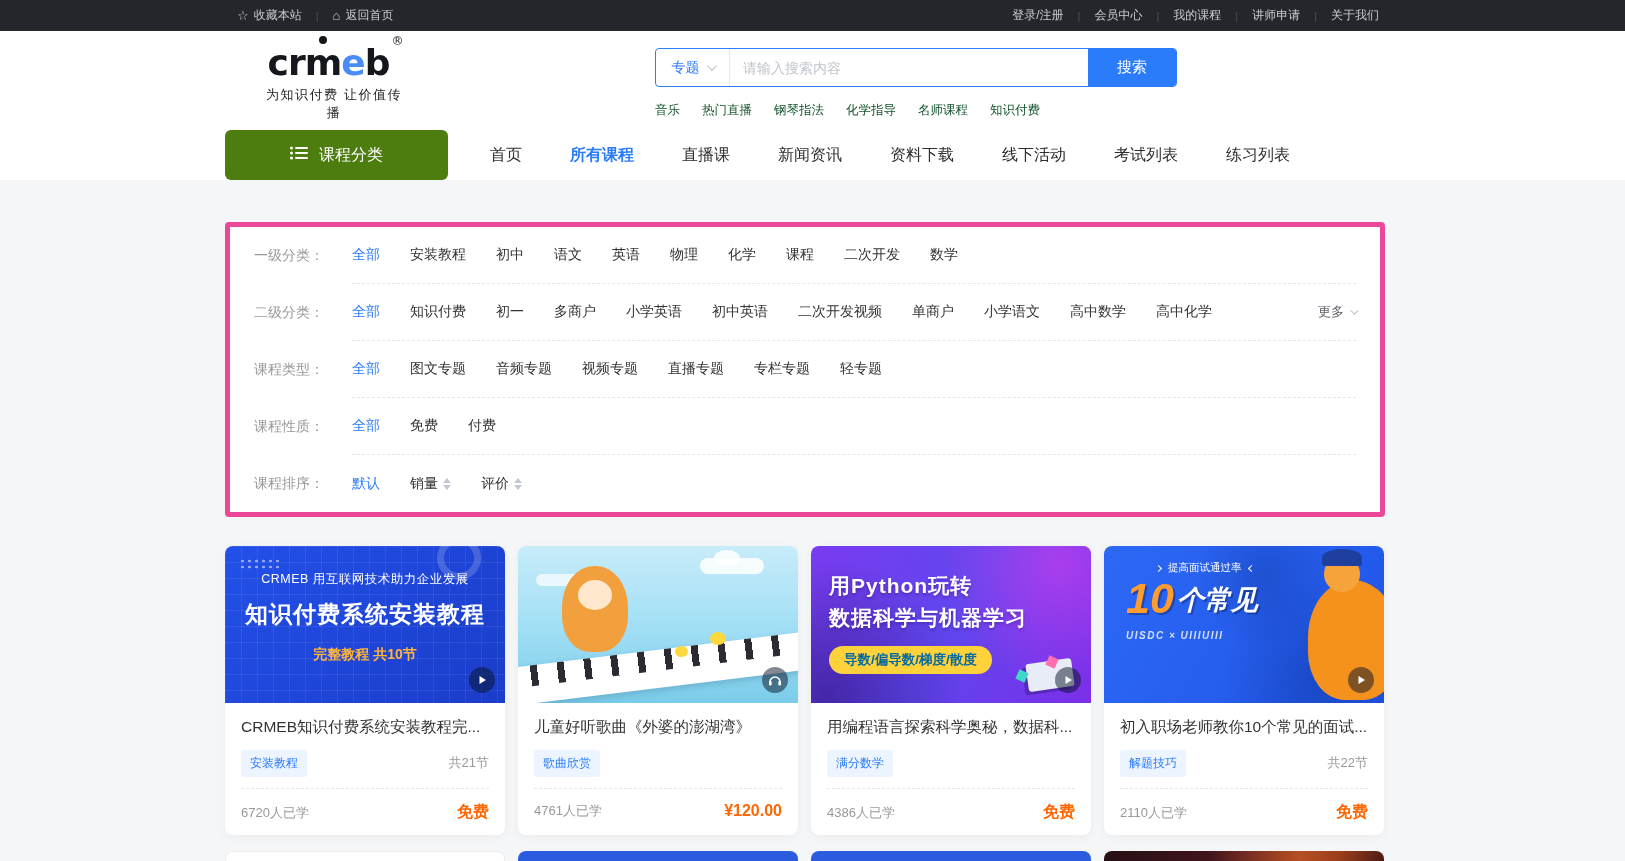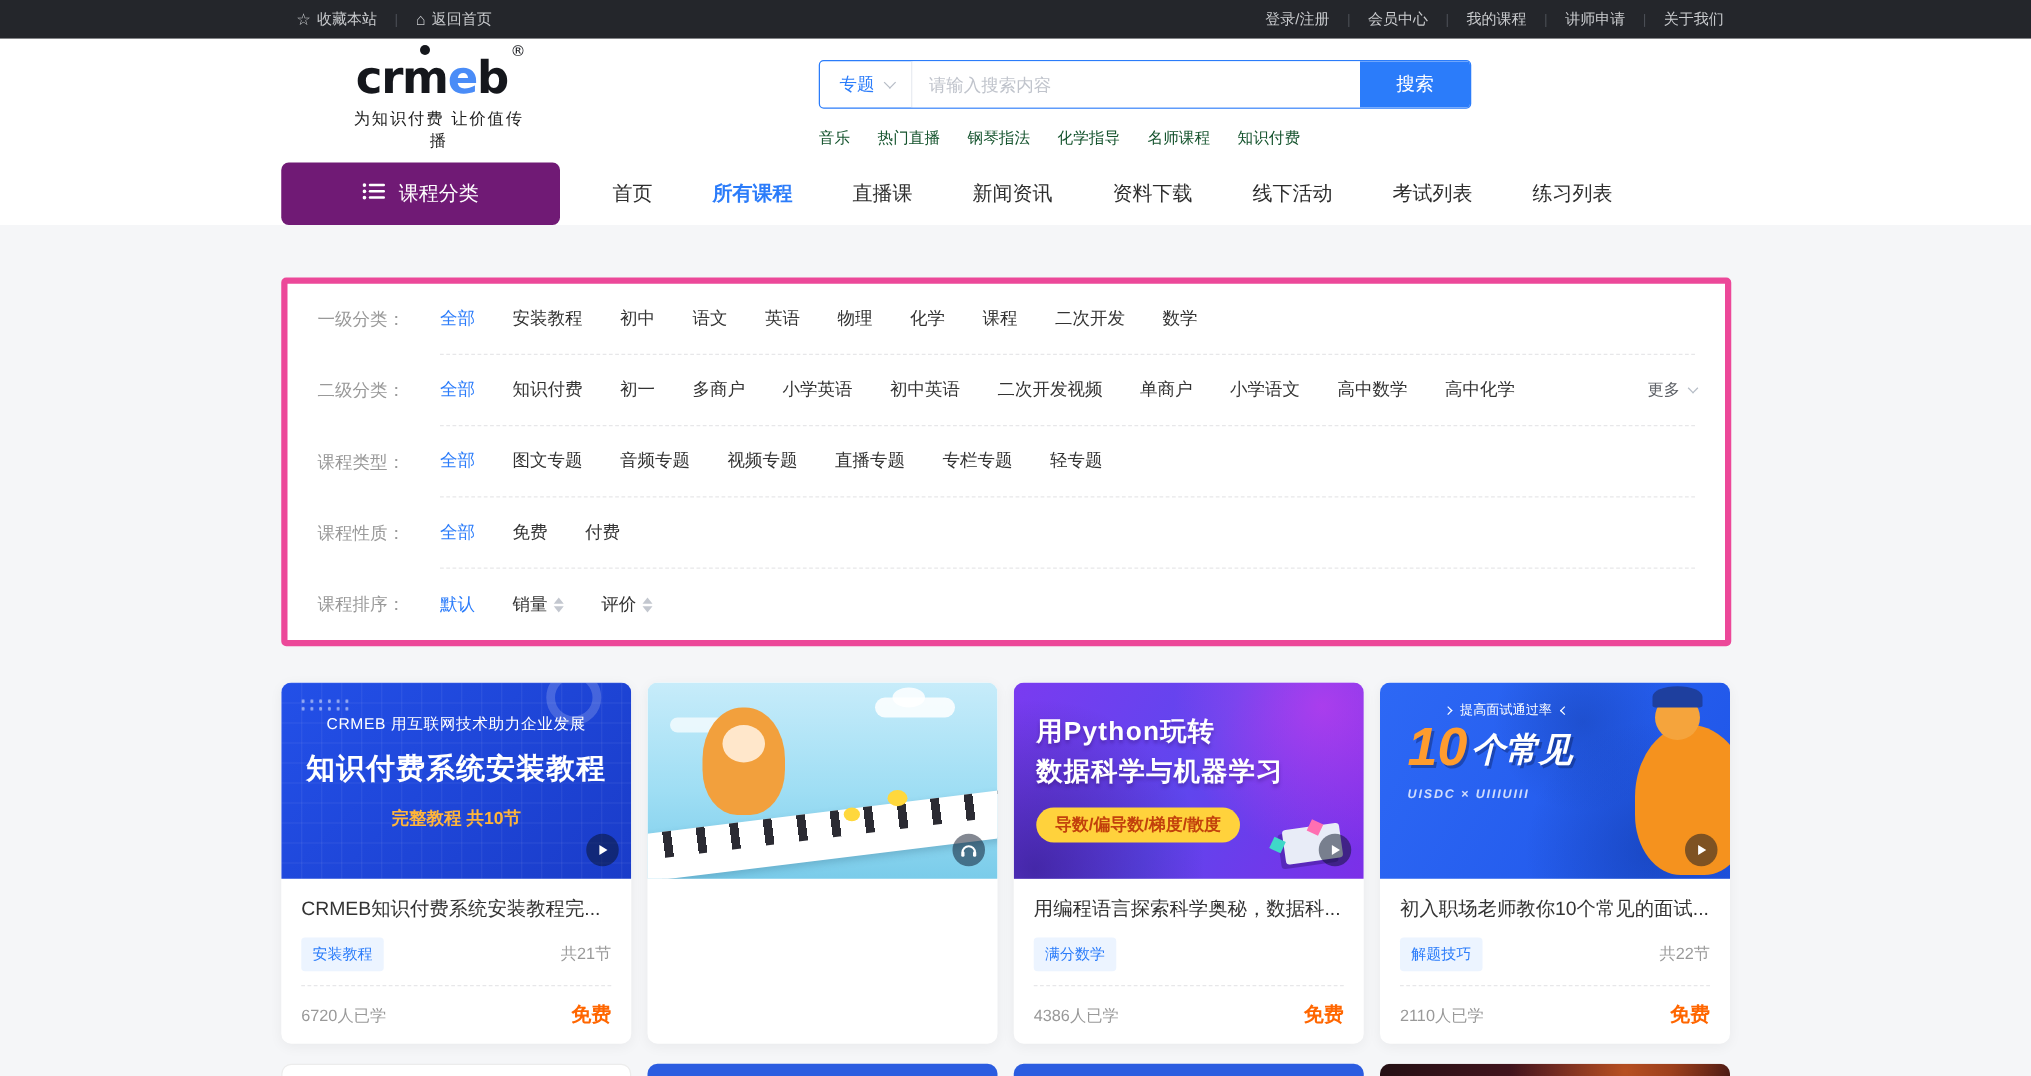--- a/index.html
+++ b/index.html
@@ -12,42 +12,42 @@
   .topbar { height:31px; background:#24262b; }
   .topbar-inner { display:flex; justify-content:space-between; align-items:center; height:31px; padding:0 6px 0 12px; }
   .tb-group { display:flex; align-items:center; gap:14px; font-size:12px; color:#c9cbce; }
   .tb-link { display:flex; align-items:center; gap:5px; }
   .tb-sep { color:#4a4e55; font-size:11px; }
   .tb-ico { font-size:13px; color:#c9cbce; }
 
   
   .header { height:99px; background:#fff; }
   .header-inner { position:relative; height:99px; }
-  .logo { position:absolute; left:56px; top:12px; width:140px; text-align:center; }
+  .logo { position:absolute; left:39px; top:12px; width:140px; text-align:center; }
   .logo-text { font-size:36px; font-weight:bold; color:#15171c; font-family:"DejaVu Sans", sans-serif; letter-spacing:-1px; line-height:1.1; }
   .logo-m { position:relative; display:inline-block; }
   .logo-m::after { content:""; position:absolute; width:8px; height:8px; border-radius:50%; background:#15171c; top:-7px; left:50%; transform:translateX(-50%); }
   .logo-e { color:#4a8cf7; }
   .logo-reg { font-size:12px; font-weight:normal; vertical-align:top; position:relative; top:-8px; left:2px; }
   .logo-tagline { font-size:13px; color:#1d1d1d; font-family:"DejaVu Serif", serif; margin-top:3px; letter-spacing:1.5px; }
 
   .search-area { position:absolute; left:430px; top:17px; width:522px; }
   .search-bar { display:flex; height:39px; border:1px solid #2b7cfa; border-radius:4px; overflow:hidden; background:#fff; }
   .search-cat { width:74px; display:flex; align-items:center; justify-content:center; gap:7px; font-size:14px; color:#2b7cfa; border-right:1px solid #e3e7ee; cursor:pointer; flex-shrink:0; }
   .chev { width:7px; height:7px; border-right:1.4px solid #b6bcc6; border-bottom:1.4px solid #b6bcc6; transform:rotate(45deg) translateY(-2px); }
   .chev.sm { width:6px; height:6px; }
   .search-input { flex:1; border:none; outline:none; padding:0 13px; font-size:14px; color:#333; }
   .search-input::placeholder { color:#c0c4cc; }
   .search-btn { width:88px; background:#2b7cfa; color:#fff; border:none; font-size:15px; cursor:pointer; font-family:inherit; }
   .hot-links { margin-top:15px; display:flex; gap:22px; font-size:12.5px; color:#14532d; }
 
   
   .nav { height:50px; background:#fff; }
   .nav-inner { display:flex; align-items:center; height:50px; }
-  .category-btn { width:223px; height:50px; background:#701a75; border-radius:6px; color:#fff; font-size:16px; display:flex; align-items:center; justify-content:center; gap:11px; cursor:pointer; flex-shrink:0; }
+  .category-btn { width:223px; height:50px; background:#4d7c0f; border-radius:6px; color:#fff; font-size:16px; display:flex; align-items:center; justify-content:center; gap:11px; cursor:pointer; flex-shrink:0; }
   .nav-links { display:flex; margin-left:42px; gap:48px; font-size:16px; color:#2e2e2e; }
   .nav-link.active { color:#2b7cfa; font-weight:bold; }
 
   
   .main { background:#f5f6f8; height:681px; padding-top:42px; }
 
   .filter-panel { background:#fff; border:5px solid #ec4899; border-radius:4px; }
   .filter-row { display:flex; align-items:stretch; padding:0 24px; }
   .filter-label { width:98px; flex-shrink:0; color:#999; font-size:14px; display:flex; align-items:center; height:57px; }
   .row-right { flex:1; display:flex; align-items:center; height:57px; }
@@ -102,21 +102,21 @@
   .chick.c1 { right:72px; bottom:58px; }
   .chick.c2 { right:110px; bottom:46px; width:13px; height:11px; }
 
   
   .banner-python { color:#fff; padding:24px 0 0 18px;
     background-image:
       radial-gradient(circle at 88% 12%, rgba(222,62,238,0.55), transparent 42%),
       radial-gradient(circle at 6% 95%, rgba(36,18,110,0.55), transparent 45%),
       linear-gradient(120deg, #7a3bf0 0%, #5f46ee 50%, #7c2fe8 100%); }
   .b3-line { font-size:21px; font-weight:bold; letter-spacing:1px; line-height:1.5; text-shadow:0 2px 3px rgba(40,10,90,0.35); }
-  .b3-pill { display:inline-block; margin-top:13px; background:#ffd23c; color:#c2410c; font-size:13.5px; font-weight:bold; padding:5px 15px; border-radius:15px; }
+  .b3-pill { display:inline-block; margin-top:13px; background:#ffd23c; color:#0369a1; font-size:13.5px; font-weight:bold; padding:5px 15px; border-radius:15px; }
   .b3-sq { position:absolute; width:10px; height:10px; transform:rotate(25deg); }
   .b3-sq.s1 { background:#3fd8c8; right:64px; bottom:22px; }
   .b3-sq.s2 { background:#ff6fb2; right:34px; bottom:36px; }
   .b3-laptop { position:absolute; right:18px; bottom:14px; width:46px; height:28px; background:#e8ecf7; border-radius:3px; transform:rotate(-8deg); box-shadow:-4px 3px 0 rgba(40,15,100,0.35); }
 
   
   .banner-interview { color:#fff; padding:15px 0 0 22px;
     background-image:
       radial-gradient(circle at 78% 85%, rgba(16,52,150,0.45), transparent 40%),
       radial-gradient(circle at 58% 20%, rgba(16,52,150,0.35), transparent 35%),
@@ -361,20 +361,31 @@
           <div class="chick c1"></div>
           <div class="chick c2"></div>
           <div class="media-badge">
             <svg width="14" height="12" viewBox="0 0 14 12">
                 <path d="M2 8 A5 5 0 0 1 12 8" stroke="#fff" stroke-width="1.6" fill="none"></path>
                 <rect x="1" y="7" width="2.6" height="4.4" rx="1.2" fill="#fff"></rect>
                 <rect x="10.4" y="7" width="2.6" height="4.4" rx="1.2" fill="#fff"></rect>
               </svg>
           </div>
         </div>
+        <div class="card-info">
+          <div class="card-title">儿童好听歌曲《外婆的澎湖湾》</div>
+          <div class="card-meta">
+            <span class="card-tag">歌曲欣赏</span>
+            <span class="card-lessons"></span>
+          </div>
+          <div class="card-footer">
+            <span class="card-learners">4761人已学</span>
+            <span class="card-price">¥120.00</span>
+          </div>
+        </div>
       </div>
 
       <div class="course-card">
         <div class="card-banner banner-python">
           <div class="b3-line">用Python玩转</div>
           <div class="b3-line">数据科学与机器学习</div>
           <div class="b3-pill">导数/偏导数/梯度/散度</div>
           <div class="b3-laptop"></div>
           <div class="b3-sq s1"></div>
           <div class="b3-sq s2"></div>

